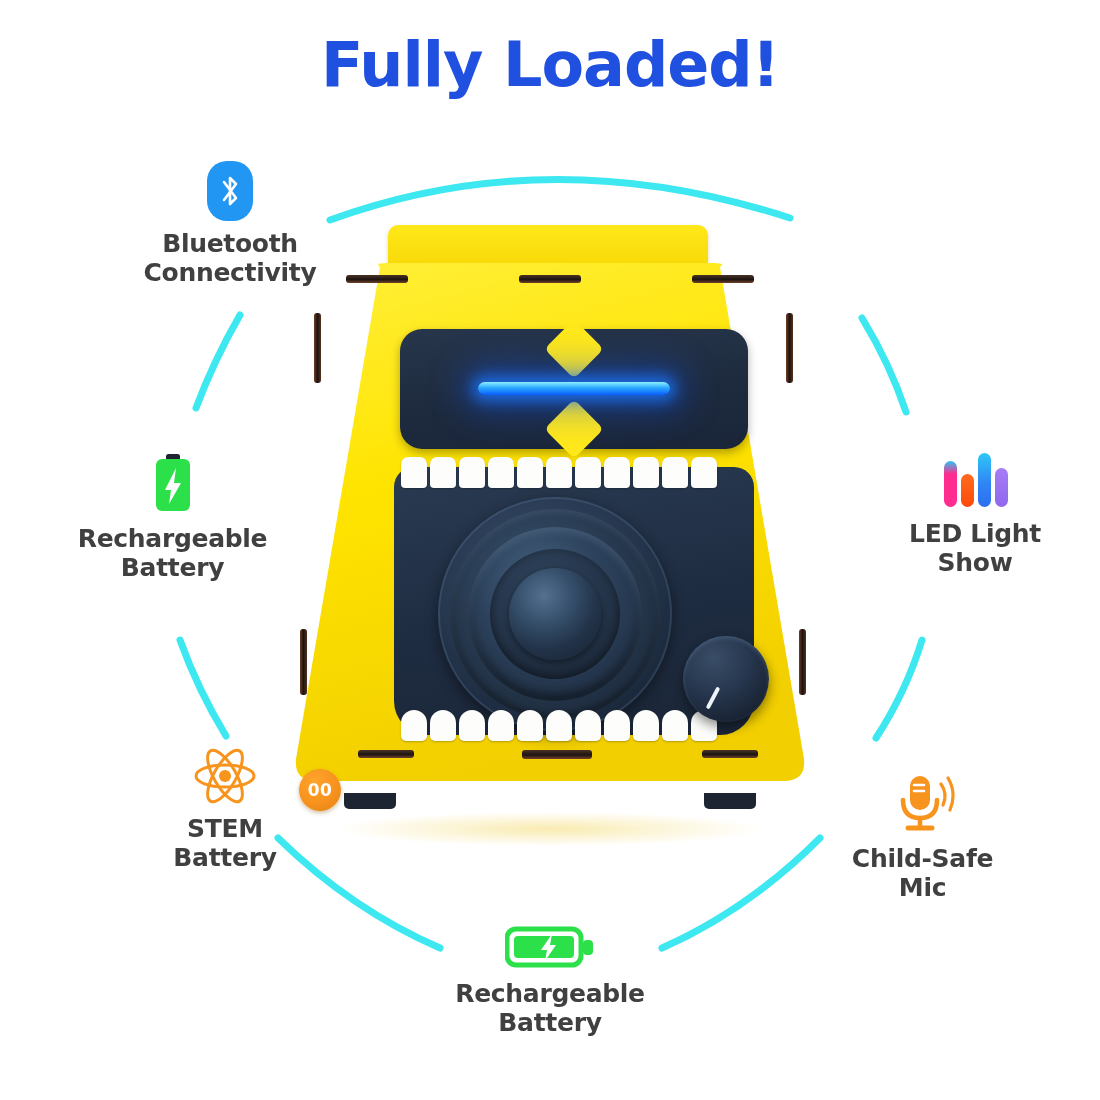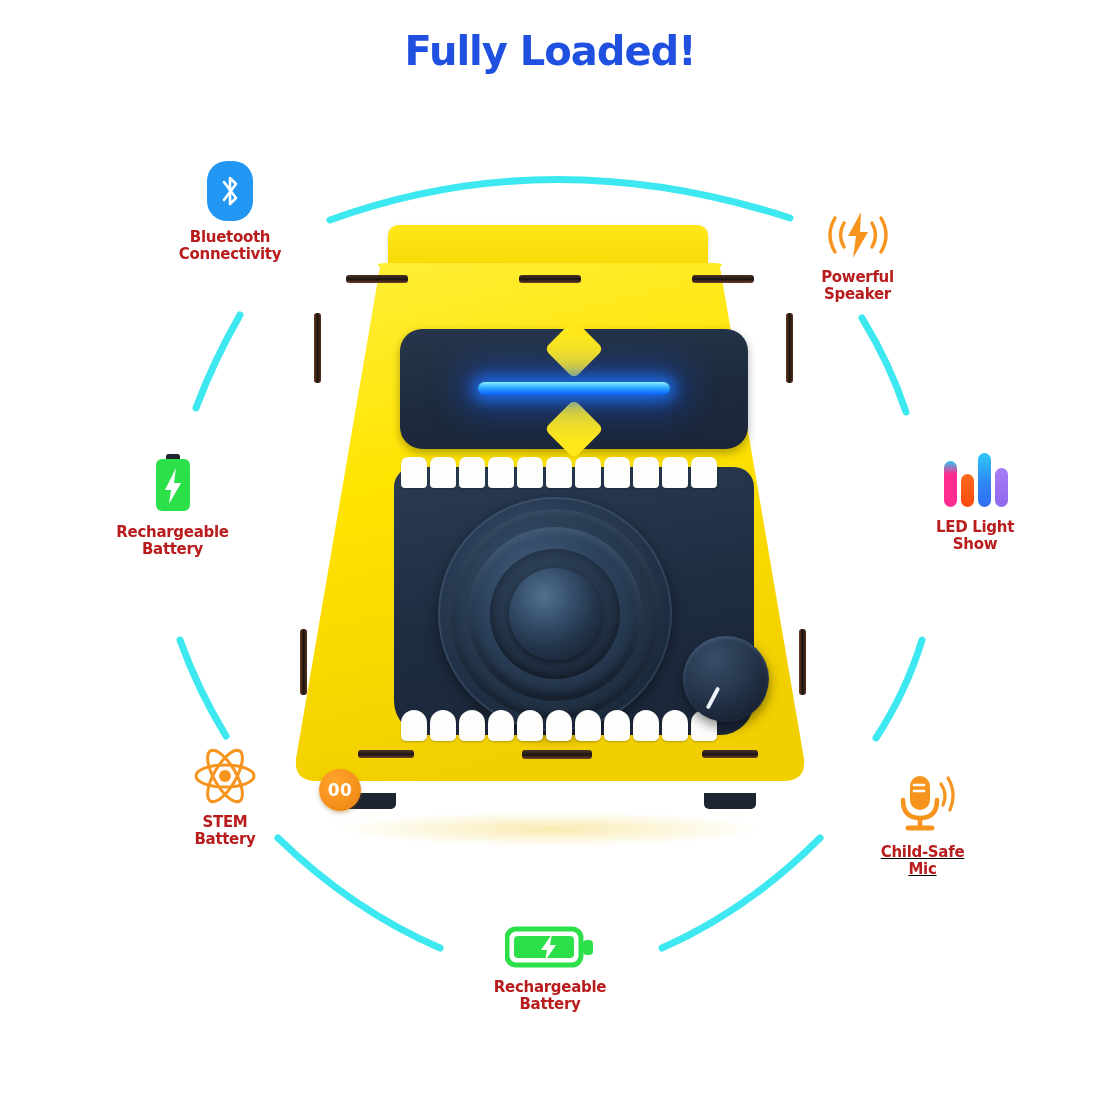--- a/index.html
+++ b/index.html
@@ -9,50 +9,50 @@
     font-family:"Liberation Sans", sans-serif;
     overflow:hidden;
     position:relative;
   }
   #stage{position:absolute;inset:0;width:1100px;height:1100px;}
 
   
   .title{
     position:absolute;top:28px;left:0;width:1100px;
     text-align:center;
-    font-size:40px;
+    font-size:62px;
     font-weight:bold;
     letter-spacing:-1px;
     color:#2050e0;
     font-family:"DejaVu Sans", sans-serif;
   }
 
   
   #arcs{position:absolute;left:0;top:0;width:1100px;height:1100px;pointer-events:none;}
 
   
   .feature{position:absolute;text-align:center;}
   .feature .ficon{height:66px;display:flex;align-items:flex-end;justify-content:center;}
   .feature .flabel{
     margin-top:8px;
-    font-size:15px;
+    font-size:25px;
     font-weight:bold;
-    color:#b91c1c;
+    color:#404040;
     line-height:1.16;
     letter-spacing:-0.3px;
     white-space:pre-line;
     font-family:"DejaVu Sans", sans-serif;
   }
 
   #f-bluetooth{left:110px;top:155px;width:240px;}
   #f-speaker{left:770px;top:195px;width:175px;}
   #f-battery-left{left:70px;top:450px;width:205px;}
   #f-led{left:885px;top:445px;width:180px;}
   #f-stem{left:140px;top:740px;width:170px;}
-  #f-mic{left:835px;top:770px;width:175px;text-decoration:underline;}
+  #f-mic{left:835px;top:770px;width:175px;}
   #f-battery-bottom{left:455px;top:905px;width:190px;}
 
   
   #device{position:absolute;left:270px;top:225px;width:560px;height:595px;}
 
   .dev-backpanel{
     position:absolute;left:118px;top:0;width:320px;height:56px;
     background:linear-gradient(180deg,#ffe81a 0%,#f5d400 100%);
     border-radius:10px 10px 0 0;
     box-shadow:0 2px 4px rgba(120,100,0,.25);
@@ -138,21 +138,20 @@
 
   
   .badge-00{
     position:absolute;left:29px;top:508px;width:42px;height:42px;border-radius:50%;
     background:radial-gradient(circle at 38% 30%, #ffa42b 0%, #f7921e 55%, #e2800f 100%);
     display:flex;align-items:center;justify-content:center;
     color:#fff;font-size:17px;font-weight:bold;letter-spacing:.5px;
     font-family:"DejaVu Sans", sans-serif;
     box-shadow:0 2px 4px rgba(120,80,0,.35);
     z-index:5;
-    margin-left:20px;
   }
 
   
   .slot{position:absolute;background:linear-gradient(180deg,#4a3326 0%,#1d1410 55%,#70412a 100%);border-radius:3px;z-index:3;}
   .slot.v{width:7px;background:linear-gradient(90deg,#6b3c24 0%,#1d1410 50%,#53301f 100%);}
 
   
   .foot{position:absolute;bottom:-12px;width:52px;height:16px;background:#1d2533;border-radius:0 0 5px 5px;z-index:1;}
 
   .glow{
@@ -276,35 +275,20 @@
       <div class="bt-badge">
         <svg width="24" height="38" viewBox="0 0 24 38">
           <path d="M6 10 L18 26 L12 32 L12 6 L18 12 L6 28" fill="none" stroke="#ffffff" stroke-width="2.6" stroke-linecap="round" stroke-linejoin="round"></path>
         </svg>
       </div>
     </div>
     <div class="flabel">Bluetooth
 Connectivity</div>
   </div>
 
-  <div class="feature" id="f-speaker">
-    <div class="ficon">
-      <svg width="72" height="52" viewBox="0 0 72 52">
-        <g fill="none" stroke="#f7941e" stroke-width="3.4" stroke-linecap="round">
-          <path d="M22 14 Q15 26 22 38"></path>
-          <path d="M13 9 Q3 26 13 43"></path>
-          <path d="M50 14 Q57 26 50 38"></path>
-          <path d="M59 9 Q69 26 59 43"></path>
-        </g>
-        <path d="M39 3 L26 27 L34 27 L31 49 L46 23 L38 23 Z" fill="#f7941e"></path>
-      </svg>
-    </div>
-    <div class="flabel">Powerful
-Speaker</div>
-  </div>
 
   <div class="feature" id="f-battery-left">
     <div class="ficon">
       <svg width="46" height="62" viewBox="0 0 46 62">
         <rect x="16" y="0" width="14" height="7" rx="2.5" fill="#1e2430"></rect>
         <rect x="6" y="5" width="34" height="52" rx="6" fill="#2ce04a"></rect>
         <path d="M26 14 L15 36 L21 36 L19 50 L31 29 L24 29 Z" fill="#ffffff"></path>
       </svg>
     </div>
     <div class="flabel">Rechargeable

